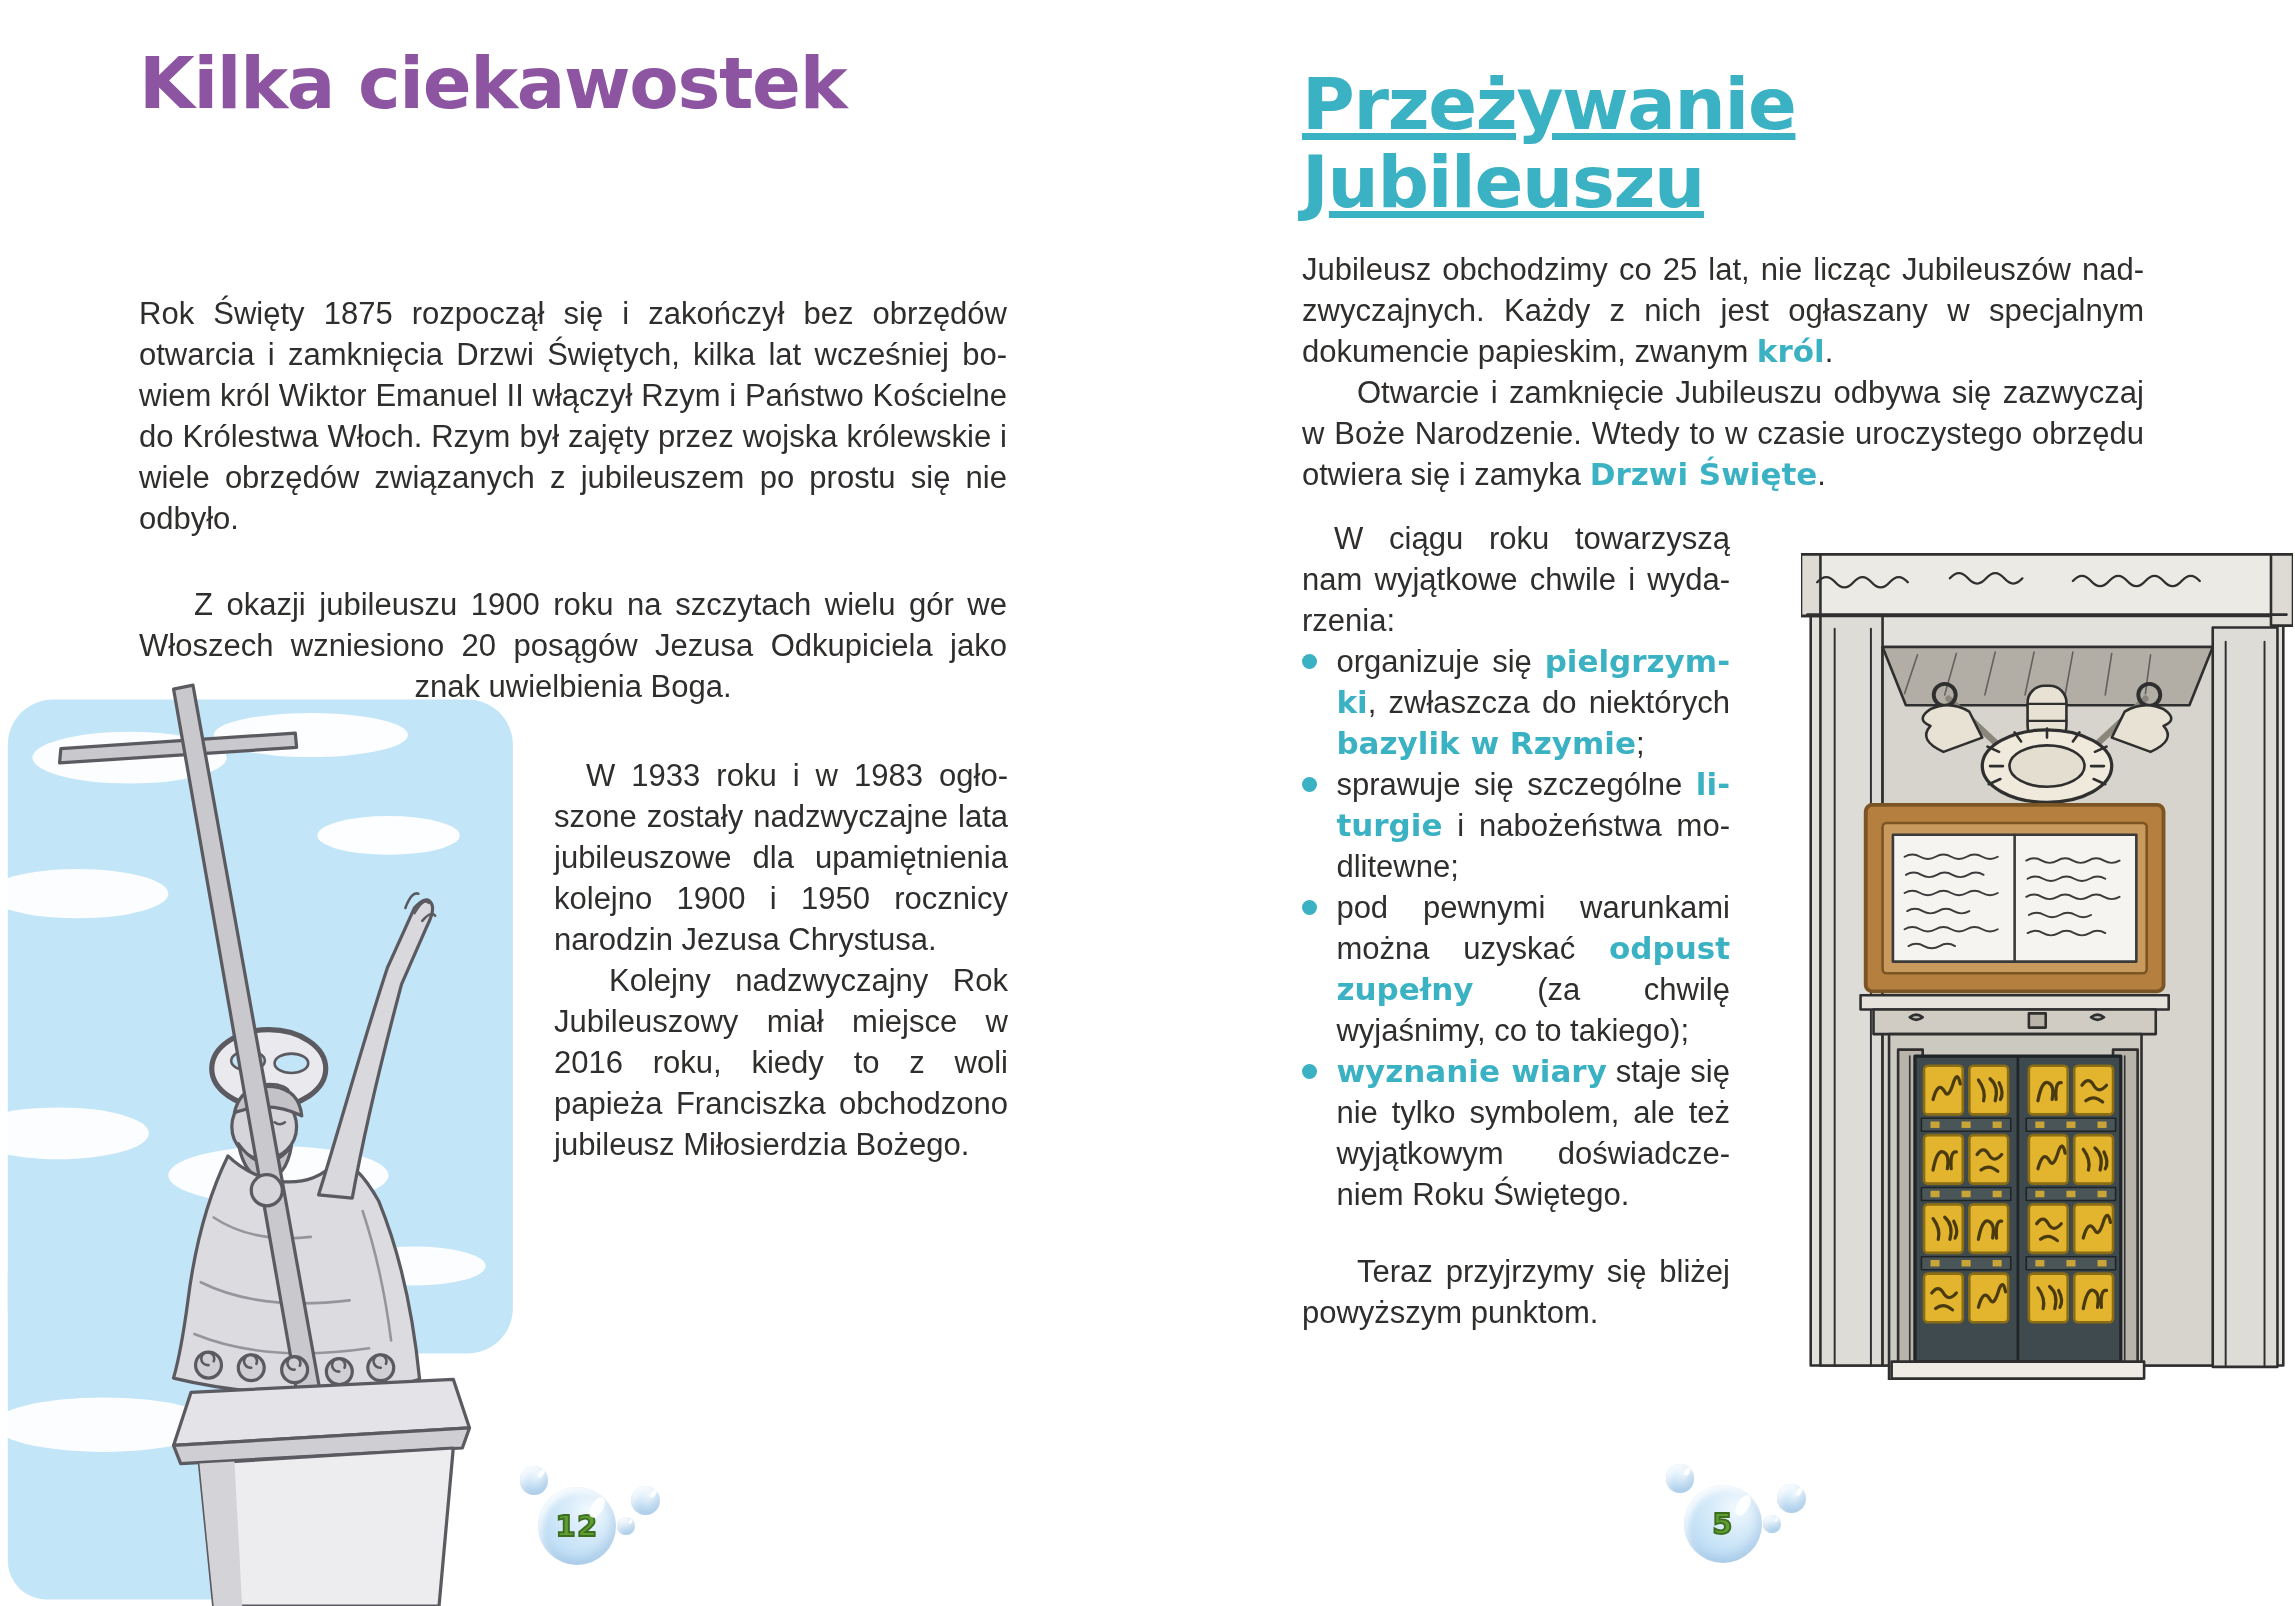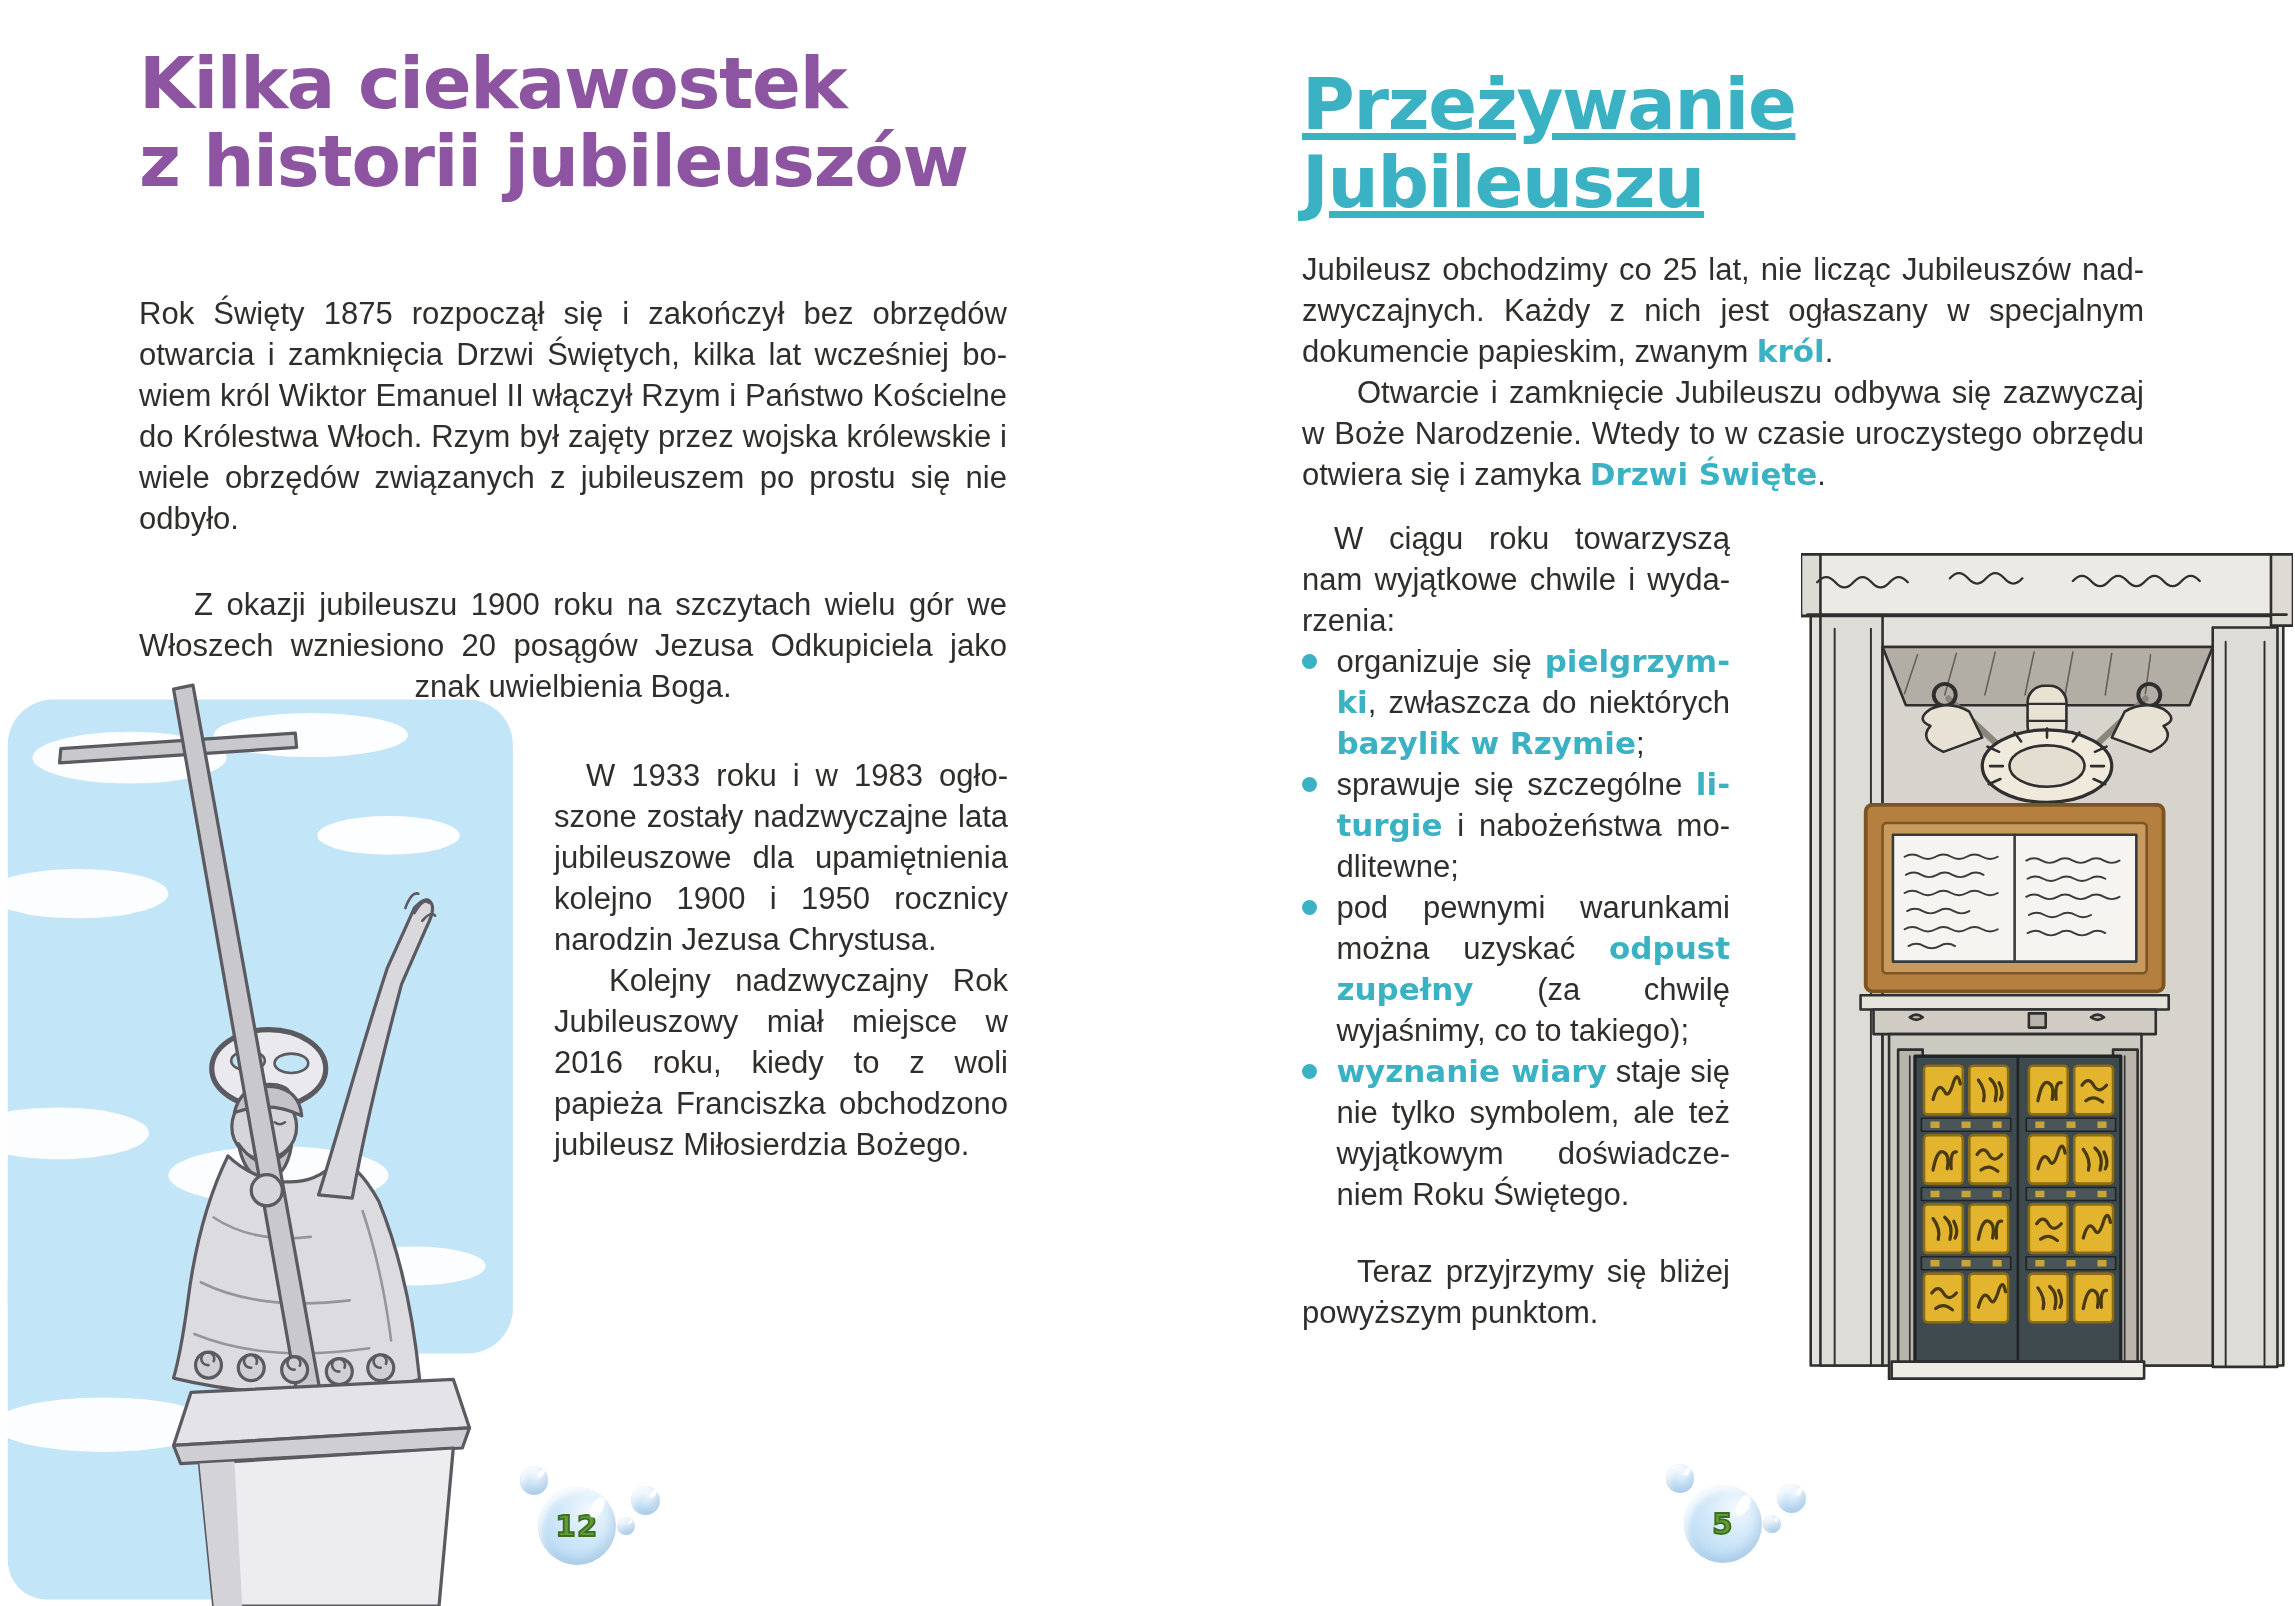--- a/index.html
+++ b/index.html
@@ -41,21 +41,20 @@
 </style>
 </head>
 <body>
 
 <div class="spread">
 
   <section class="page page-left">
 
     <h1 class="abs h-purple" style="left:139px;top:44px;width:868px;">
       <span style="display:block">Kilka ciekawostek</span>
-      <span style="display:block">z historii jubileuszów</span>
     </h1>
 
     <div class="abs" style="left:139px;top:293px;width:868px;">
       <p>Rok Święty 1875 rozpoczął się i zakończył bez obrzędów otwarcia i zamknięcia Drzwi Świętych, kilka lat wcześniej bo­wiem król Wiktor Emanuel II włączył Rzym i Państwo Kościelne do Królestwa Włoch. Rzym był zajęty przez wojska królewskie i wiele obrzędów związanych z jubileuszem po prostu się nie odbyło.</p>
       <p class="mt indent center-last">Z okazji jubileuszu 1900 roku na szczytach wielu gór we Włoszech wzniesiono 20 posągów Jezusa Odkupiciela jako znak uwielbienia Boga.</p>
     </div>
 
     <svg class="abs" style="left:0;top:680px;" width="531" height="926" viewBox="0 0 820 1430" aria-hidden="true">
       <g>
         <rect x="12" y="30" width="780" height="1010" rx="70" fill="#c3e5f8"></rect>

